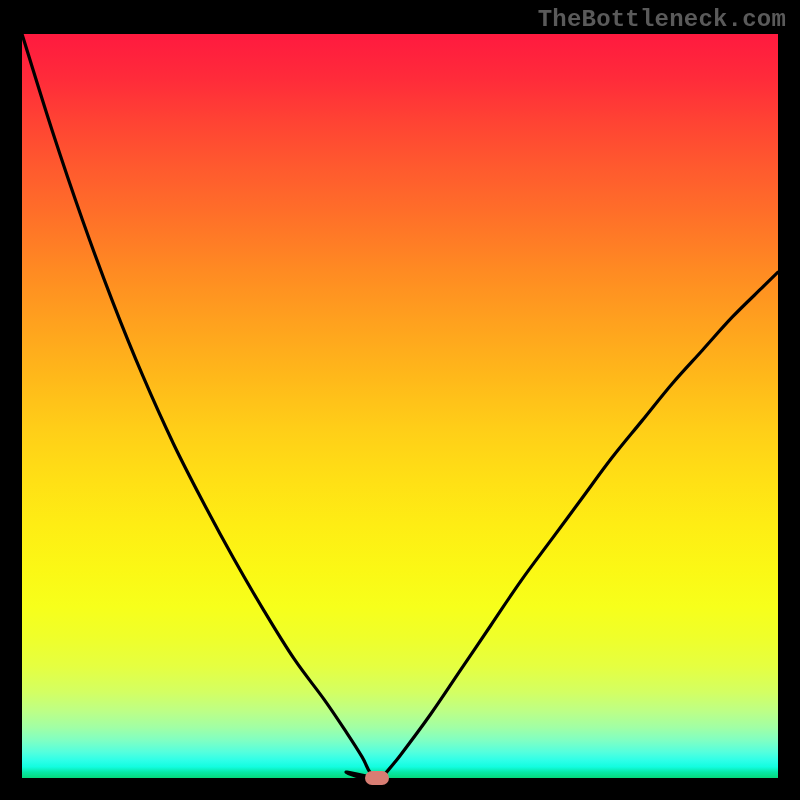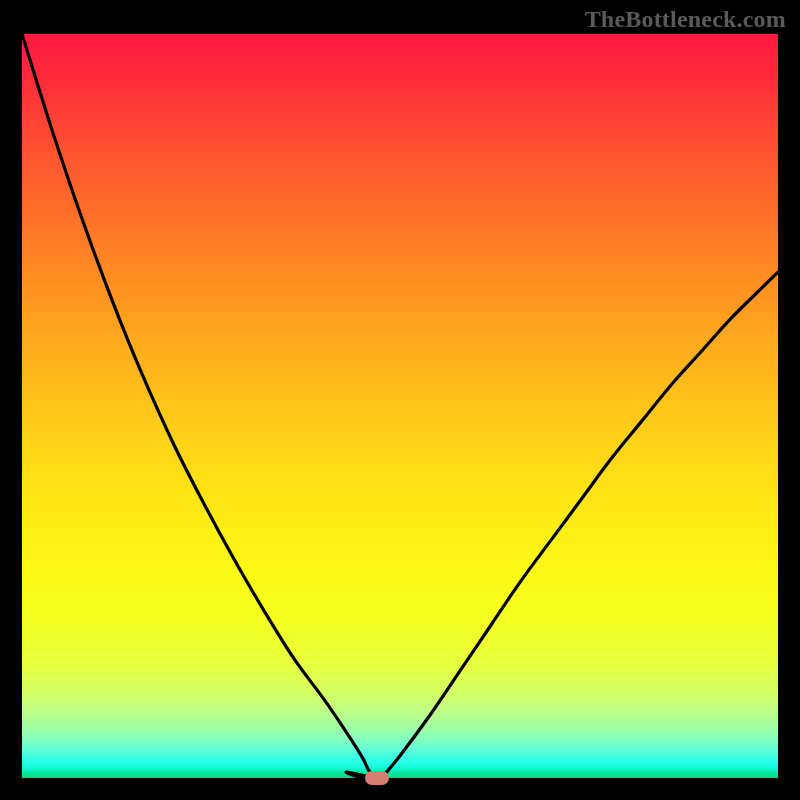--- a/index.html
+++ b/index.html
@@ -2,21 +2,21 @@
 <html><head>
 <meta charset="utf-8">
 <style>
   * { margin: 0; padding: 0; box-sizing: border-box; }
   html, body { width: 800px; height: 800px; overflow: hidden; background: #000; }
   .stage { position: relative; width: 800px; height: 800px; background: #000; }
   .watermark {
     position: absolute;
     top: 6px;
     right: 14px;
-    font-family: Liberation Serif, serif;
+    font-family: Liberation Mono, monospace;
     font-size: 24px;
     font-weight: 700;
     color: #5a5a5a;
     letter-spacing: 0.2px;
     user-select: none;
   }
   .plot-wrap {
     position: absolute;
     left: 22px;
     top: 34px;

